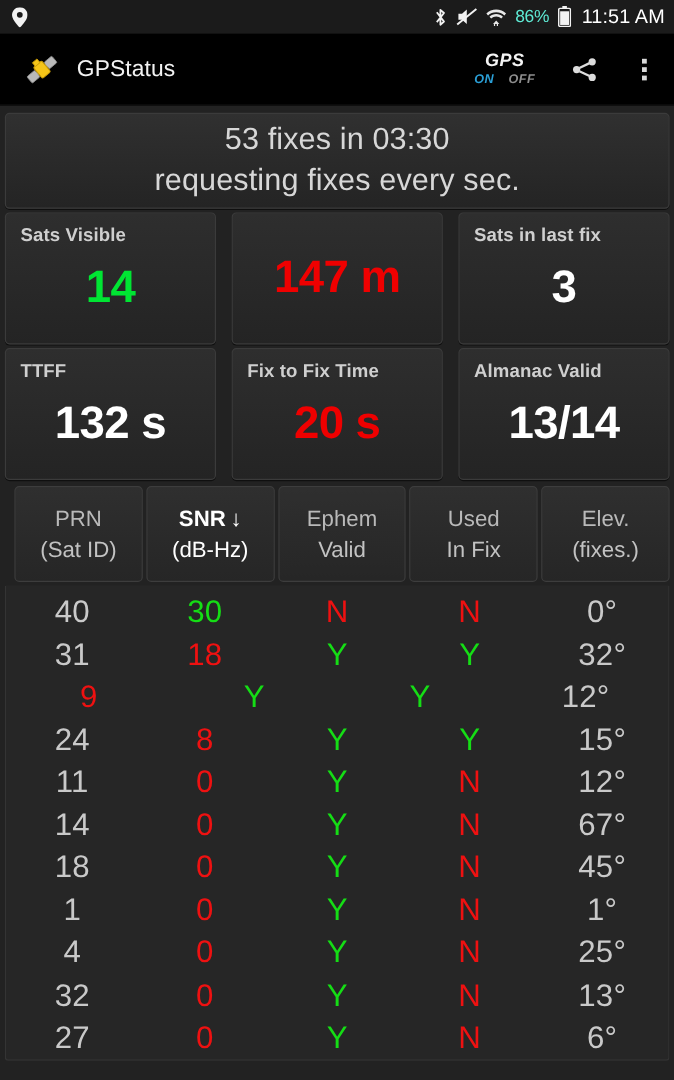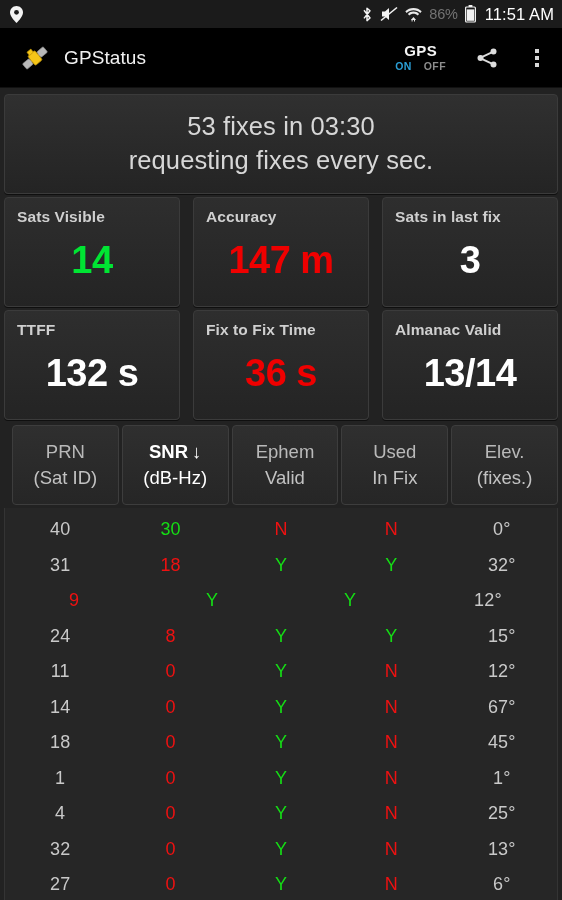--- a/index.html
+++ b/index.html
@@ -12,32 +12,32 @@
   #app { width:562px; height:900px; position:relative; background:#222222; }
 
   
   .statusbar{
     height:28px; background:#1b1b1b; display:flex; align-items:center;
     padding:0 8px 0 10px; color:#e8e8e8;
   }
   .sb-left{ display:flex; align-items:center; gap:6px; }
   .sb-right{ margin-left:auto; display:flex; align-items:center; gap:7px; }
   .sb-icon{ display:flex; align-items:center; }
-  .sb-batt-pct{ font-size:14.5px; color:#737373; letter-spacing:-.2px; }
+  .sb-batt-pct{ font-size:14.5px; color:#5eead4; letter-spacing:-.2px; }
   .sb-clock{ font-size:16.5px; color:#ffffff; letter-spacing:.1px; margin-left:2px; }
 
   
   .actionbar{
     height:60px; background:#000000; display:flex; align-items:center;
     padding:0 14px 0 20px; border-bottom:1px solid #111;
   }
   .app-icon{ width:30px; height:30px; position:relative; flex:0 0 auto; }
   .app-title{ color:#f2f2f2; font-size:19px; margin-left:14px; letter-spacing:.1px; }
   .ab-right{ margin-left:auto; display:flex; align-items:center; gap:26px; }
-  .gps-toggle{ text-align:center; line-height:1; padding:2px 2px; }
+  .gps-toggle{ text-align:center; line-height:1; padding:2px 2px;font-style:italic; }
   .gps-word{ font-size:15px; font-weight:bold; color:#f4f4f4; letter-spacing:.4px; display:block; }
   .gps-states{ font-size:10.5px; font-weight:bold; letter-spacing:.4px; margin-top:3px; display:block; }
   .gps-on{ color:#2a9fd6; }
   .gps-off{ color:#8d8d8d; margin-left:12px; }
   .share-btn{ width:26px; height:26px; display:flex; align-items:center; justify-content:center; }
   .overflow-btn{ width:22px; height:26px; display:flex; flex-direction:column;
      align-items:center; justify-content:center; gap:3px; }
   .overflow-btn i{ width:4px; height:4px; background:#d8d8d8; display:block; }
 
   
@@ -45,21 +45,21 @@
     background:linear-gradient(#2e2e2e,#242424);
     border:1px solid #3b3b3b;
     border-radius:4px;
     box-shadow:0 1px 0 rgba(0,0,0,.55);
   }
 
   .content{ padding:4px 4px 0 4px; }
 
   
   .banner{
-    height:100px; margin:2px 0 3px 0;
+    height:80px; margin:2px 0 3px 0;
     display:flex; flex-direction:column; align-items:center; justify-content:center;
     background:linear-gradient(#303030,#242424);
   }
   .banner div{ color:#d7d7d7; font-size:25.5px; line-height:1.32; letter-spacing:.1px; }
 
   
   .statrow{ display:flex; gap:13px; margin-bottom:3px; }
   .stat{ flex:1 1 0; height:110px; padding:10px 12px 8px 12px;
          display:flex; flex-direction:column; }
   .stat-label{ font-size:15.5px; color:#cfcfcf; font-weight:bold; letter-spacing:.1px; }
@@ -78,21 +78,21 @@
   .th span{ font-size:18.5px; color:#b9b9b9; line-height:1.1; }
   .th.sorted span{ color:#ffffff; font-weight:bold; }
   .th.sorted .sub{ font-weight:normal; }
   .th .sub{ color:#c2c2c2; }
   .th.sorted .top{ display:flex; align-items:center; gap:4px; }
 
   
   .tbody{ background:#262626; border:1px solid #343434; border-top:none;
           border-radius:0 0 3px 3px; padding-top:4px; }
   .trow{ display:flex; height:35.5px; align-items:center; }
-  .td{ flex:1 1 0; text-align:center; font-size:18px; letter-spacing:.2px; }
+  .td{ flex:1 1 0; text-align:center; font-size:26px; letter-spacing:.2px; }
   .c-prn{ color:#c9c9c9; }
   .c-green{ color:#15dd15; }
   .c-red{ color:#ee1111; }
   .c-elev{ color:#c9c9c9; }
 </style>
 </head>
 <body>
 
 <div id="app">
 
@@ -181,37 +181,36 @@
       <div>53 fixes in 03:30</div>
       <div>requesting fixes every sec.</div>
     </div>
 
     <div class="statrow">
       <div class="card stat">
         <div class="stat-label">Sats Visible</div>
         <div class="stat-value v-green">14</div>
       </div>
       <div class="card stat">
-        <div class="stat-label">Accuracy</div>
         <div class="stat-value v-red">147 m</div>
       </div>
       <div class="card stat">
         <div class="stat-label">Sats in last fix</div>
         <div class="stat-value v-white">3</div>
       </div>
     </div>
 
     <div class="statrow">
       <div class="card stat">
         <div class="stat-label">TTFF</div>
         <div class="stat-value v-white">132 s</div>
       </div>
       <div class="card stat">
         <div class="stat-label">Fix to Fix Time</div>
-        <div class="stat-value v-red">36 s</div>
+        <div class="stat-value v-red">20 s</div>
       </div>
       <div class="card stat">
         <div class="stat-label">Almanac Valid</div>
         <div class="stat-value v-white">13/14</div>
       </div>
     </div>
 
     <div class="thead">
       <div class="th">
         <span class="top">PRN</span>

